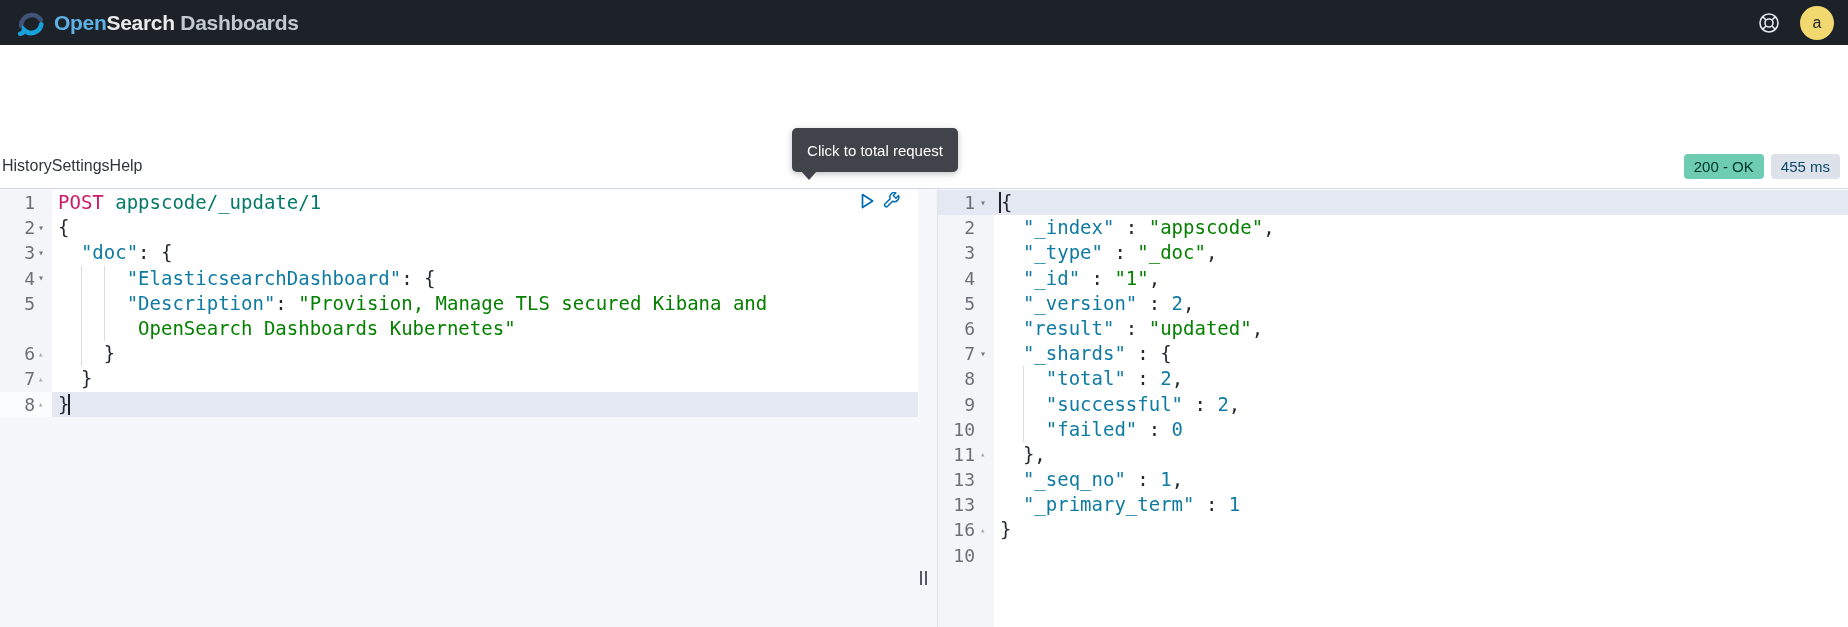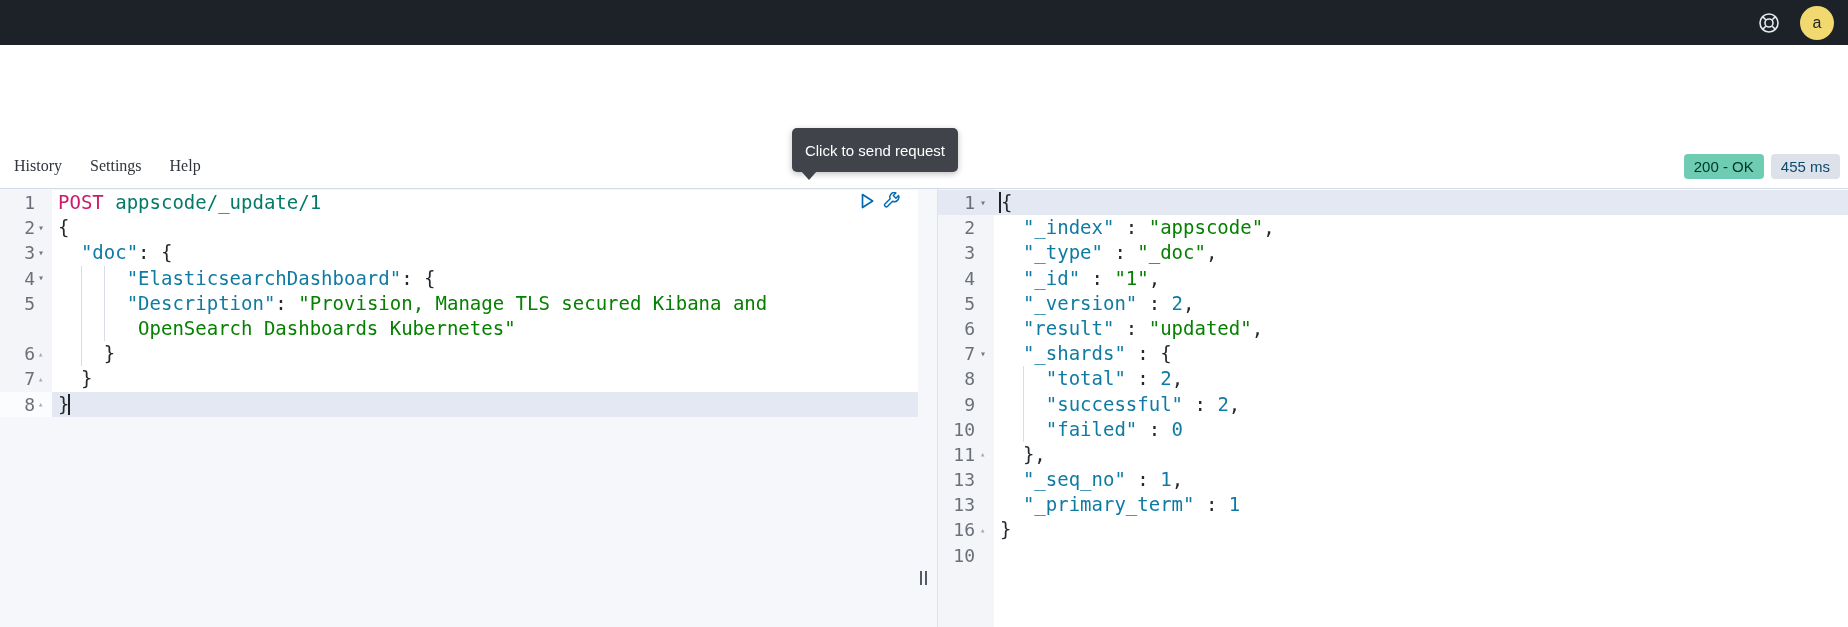--- a/index.html
+++ b/index.html
@@ -25,21 +25,21 @@
   .hamburger .bar { height:2px; background:#37404A; margin:3.5px 0; border-radius:1px; }
   .breadcrumb { font-size:16px; color:#1A1C21; margin-left:14px; }
 
   
   .tabbar { position:absolute; left:0; top:95px; right:0; height:49px; background:#fff; border-bottom:1px solid #D3DAE6; display:flex; align-items:flex-end; }
   .tab { margin-left:8px; padding:0 12px 14px 8px; font-size:18px; color:#006BB4; position:relative; cursor:pointer; }
   .tab .underline { position:absolute; left:0; right:0; bottom:-1px; height:3px; background:#006BB4; }
 
   
   .toolbar { position:absolute; left:0; top:144px; right:0; height:45px; background:#fff; border-bottom:1px solid #D3DAE6; display:flex; align-items:center; }
-  .menus { display:flex; gap:28px; margin-left:14px;font-family:Liberation Serif, serif; }
+  .menus { display:flex; margin-left:2px; }
   .menu-item { font-size:16px; color:#30353C; cursor:pointer; }
   .badges { margin-left:auto; margin-right:8px; display:flex; gap:7px; align-items:center; }
   .badge { height:25px; display:flex; align-items:center; padding:0 10px; border-radius:4px; font-size:15px; }
   .badge-ok { background:#6DCCB1; color:#00342A; }
   .badge-ms { background:#DDE1E9; color:#0c4a6e; }
 
   
   .main { position:absolute; left:0; top:189px; right:0; bottom:0; background:#F6F7FB; }
   .pane-left { position:absolute; left:0; top:0; bottom:0; width:918px; background:#F6F7FB; overflow:hidden; }
   .divider { position:absolute; left:918px; top:0; bottom:0; width:19px; background:#F6F7FB; cursor:col-resize; }
@@ -72,20 +72,27 @@
   
   .tooltip { position:absolute; left:792px; top:128px; width:166px; height:44px; background:#404349; color:#fff; border-radius:5px; font-size:15px; display:flex; align-items:center; justify-content:center; z-index:20; box-shadow:0 2px 6px rgba(0,0,0,.25); }
   .tooltip-arrow { position:absolute; left:801px; top:171px; width:0; height:0; border-left:8px solid transparent; border-right:8px solid transparent; border-top:9px solid #404349; z-index:20; }
 </style>
 </head>
 <body>
 
 <div id="app">
 
   <div class="header">
+    <div class="logo">
+      <svg class="logo-mark" width="30" height="30" viewBox="0 0 32 32">
+        <path d="M5.5 19 A 11.5 11.5 0 0 1 26.5 12.5" fill="none" stroke="#3E5377" stroke-width="5" stroke-linecap="round"></path>
+        <path d="M27 17.5 A 11 11 0 0 1 8.5 23.5 A 4.5 4.5 0 0 1 4.5 27.5" fill="none" stroke="#17A2DB" stroke-width="5" stroke-linecap="round"></path>
+      </svg>
+      <div class="logo-text"><span class="logo-open">Open</span><span class="logo-search">Search</span><span class="logo-dash"> Dashboards</span></div>
+    </div>
     <div class="header-right">
       <svg class="help-ring" viewBox="0 0 26 26">
         <circle cx="13" cy="13" r="9" fill="none" stroke="#E6EAEF" stroke-width="1.6"></circle>
         <circle cx="13" cy="13" r="4" fill="none" stroke="#E6EAEF" stroke-width="1.6"></circle>
         <line x1="9.8" y1="9.8" x2="6.6" y2="6.6" stroke="#E6EAEF" stroke-width="1.6"></line>
         <line x1="16.2" y1="9.8" x2="19.4" y2="6.6" stroke="#E6EAEF" stroke-width="1.6"></line>
         <line x1="9.8" y1="16.2" x2="6.6" y2="19.4" stroke="#E6EAEF" stroke-width="1.6"></line>
         <line x1="16.2" y1="16.2" x2="19.4" y2="19.4" stroke="#E6EAEF" stroke-width="1.6"></line>
       </svg>
       <div class="avatar">a</div>
@@ -99,21 +106,21 @@
       <div class="menu-item">History</div>
       <div class="menu-item">Settings</div>
       <div class="menu-item">Help</div>
     </div>
     <div class="badges">
       <div class="badge badge-ok">200 - OK</div>
       <div class="badge badge-ms">455 ms</div>
     </div>
   </div>
 
-  <div class="tooltip">Click to send request</div>
+  <div class="tooltip">Click to total request</div>
   <div class="tooltip-arrow"></div>
 
   <div class="main">
 
     <div class="editor-actions">
       <svg class="act-icon" viewBox="0 0 16 16">
         <path d="M4 2.2 L13 8 L4 13.8 Z" fill="none" stroke="#006BB4" stroke-width="1.5" stroke-linejoin="round"></path>
       </svg>
       <svg class="act-icon" viewBox="0 0 16 16">
         <path d="M13.8 3.2 a3.9 3.9 0 0 1-5.2 5 L4.1 12.7 a1.55 1.55 0 0 1-2.2-2.2 L6.4 6 a3.9 3.9 0 0 1 5-5.2 L9.1 3.1 l2.4 2.4 Z" fill="none" stroke="#006BB4" stroke-width="1.3" stroke-linejoin="round"></path>

